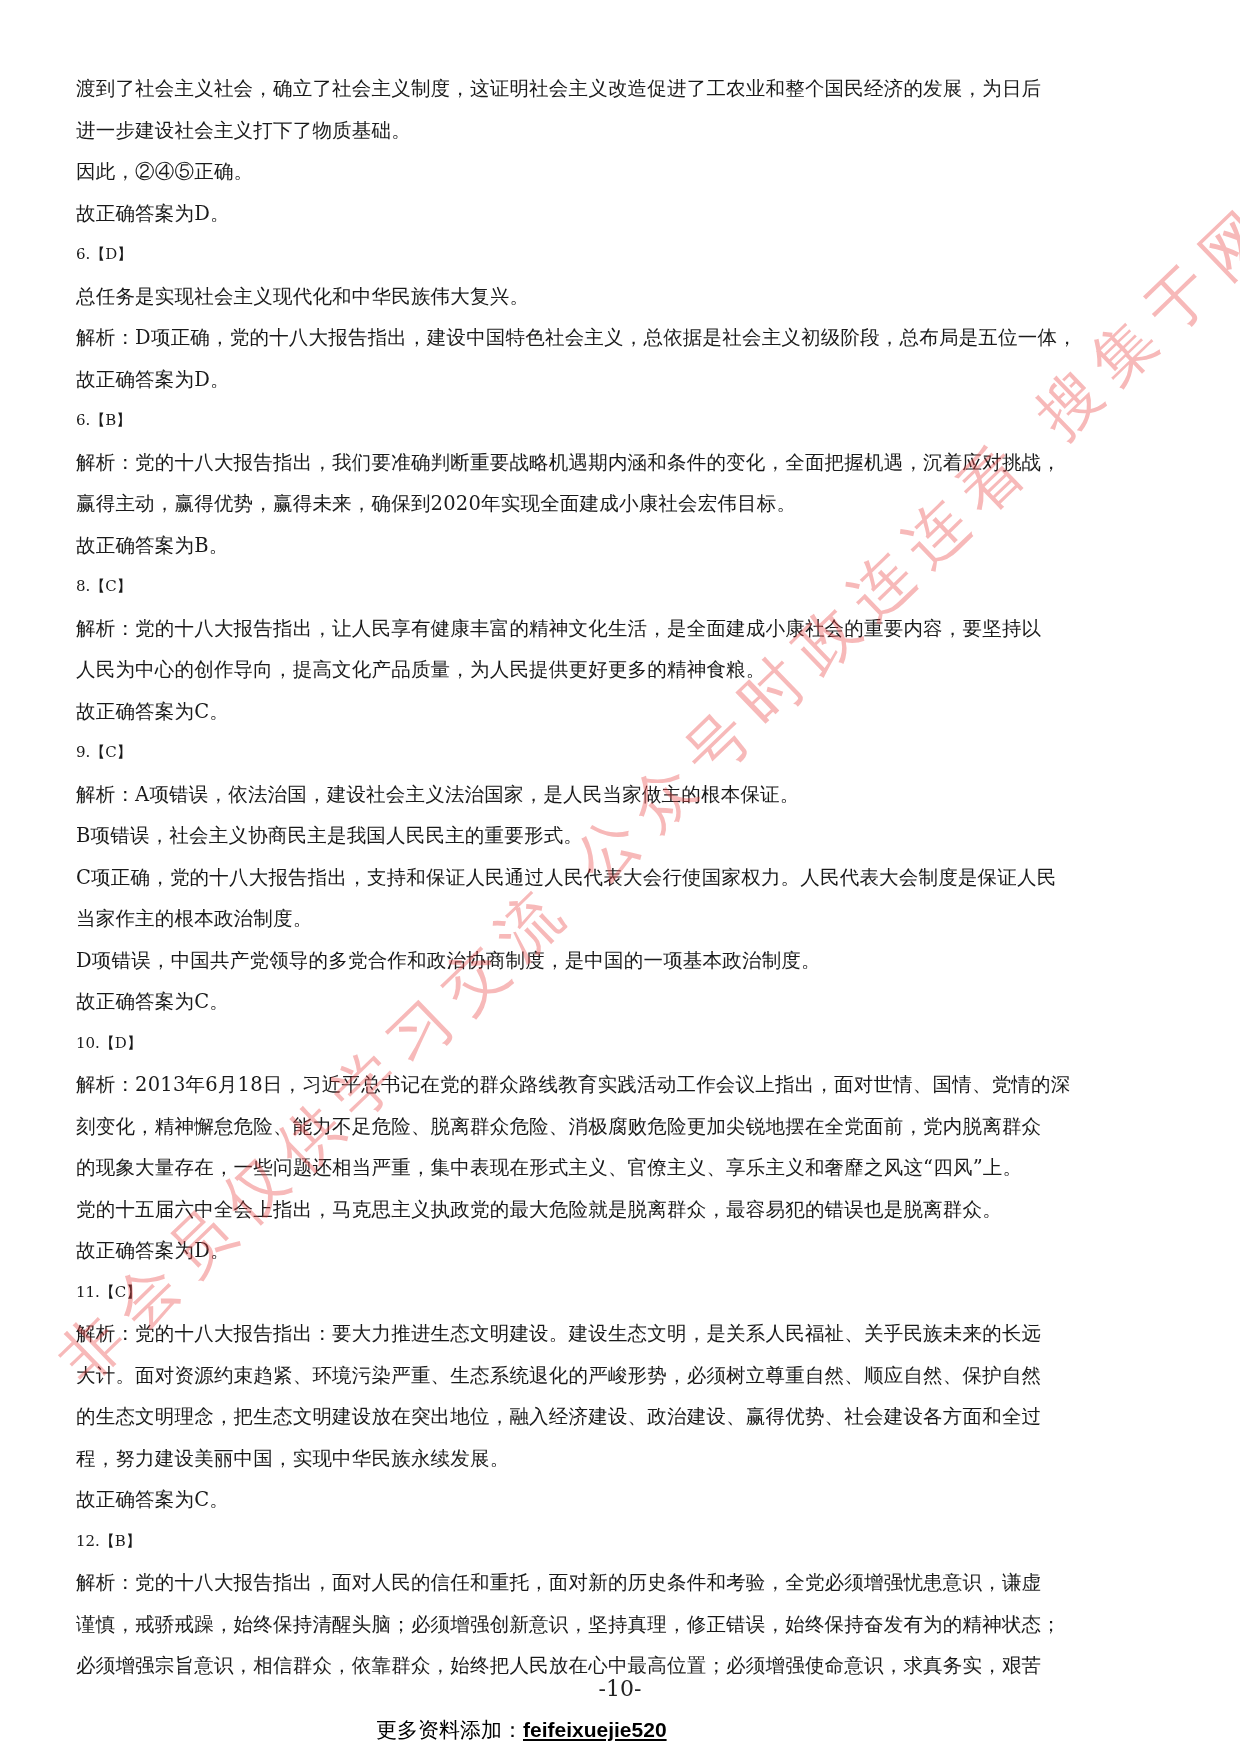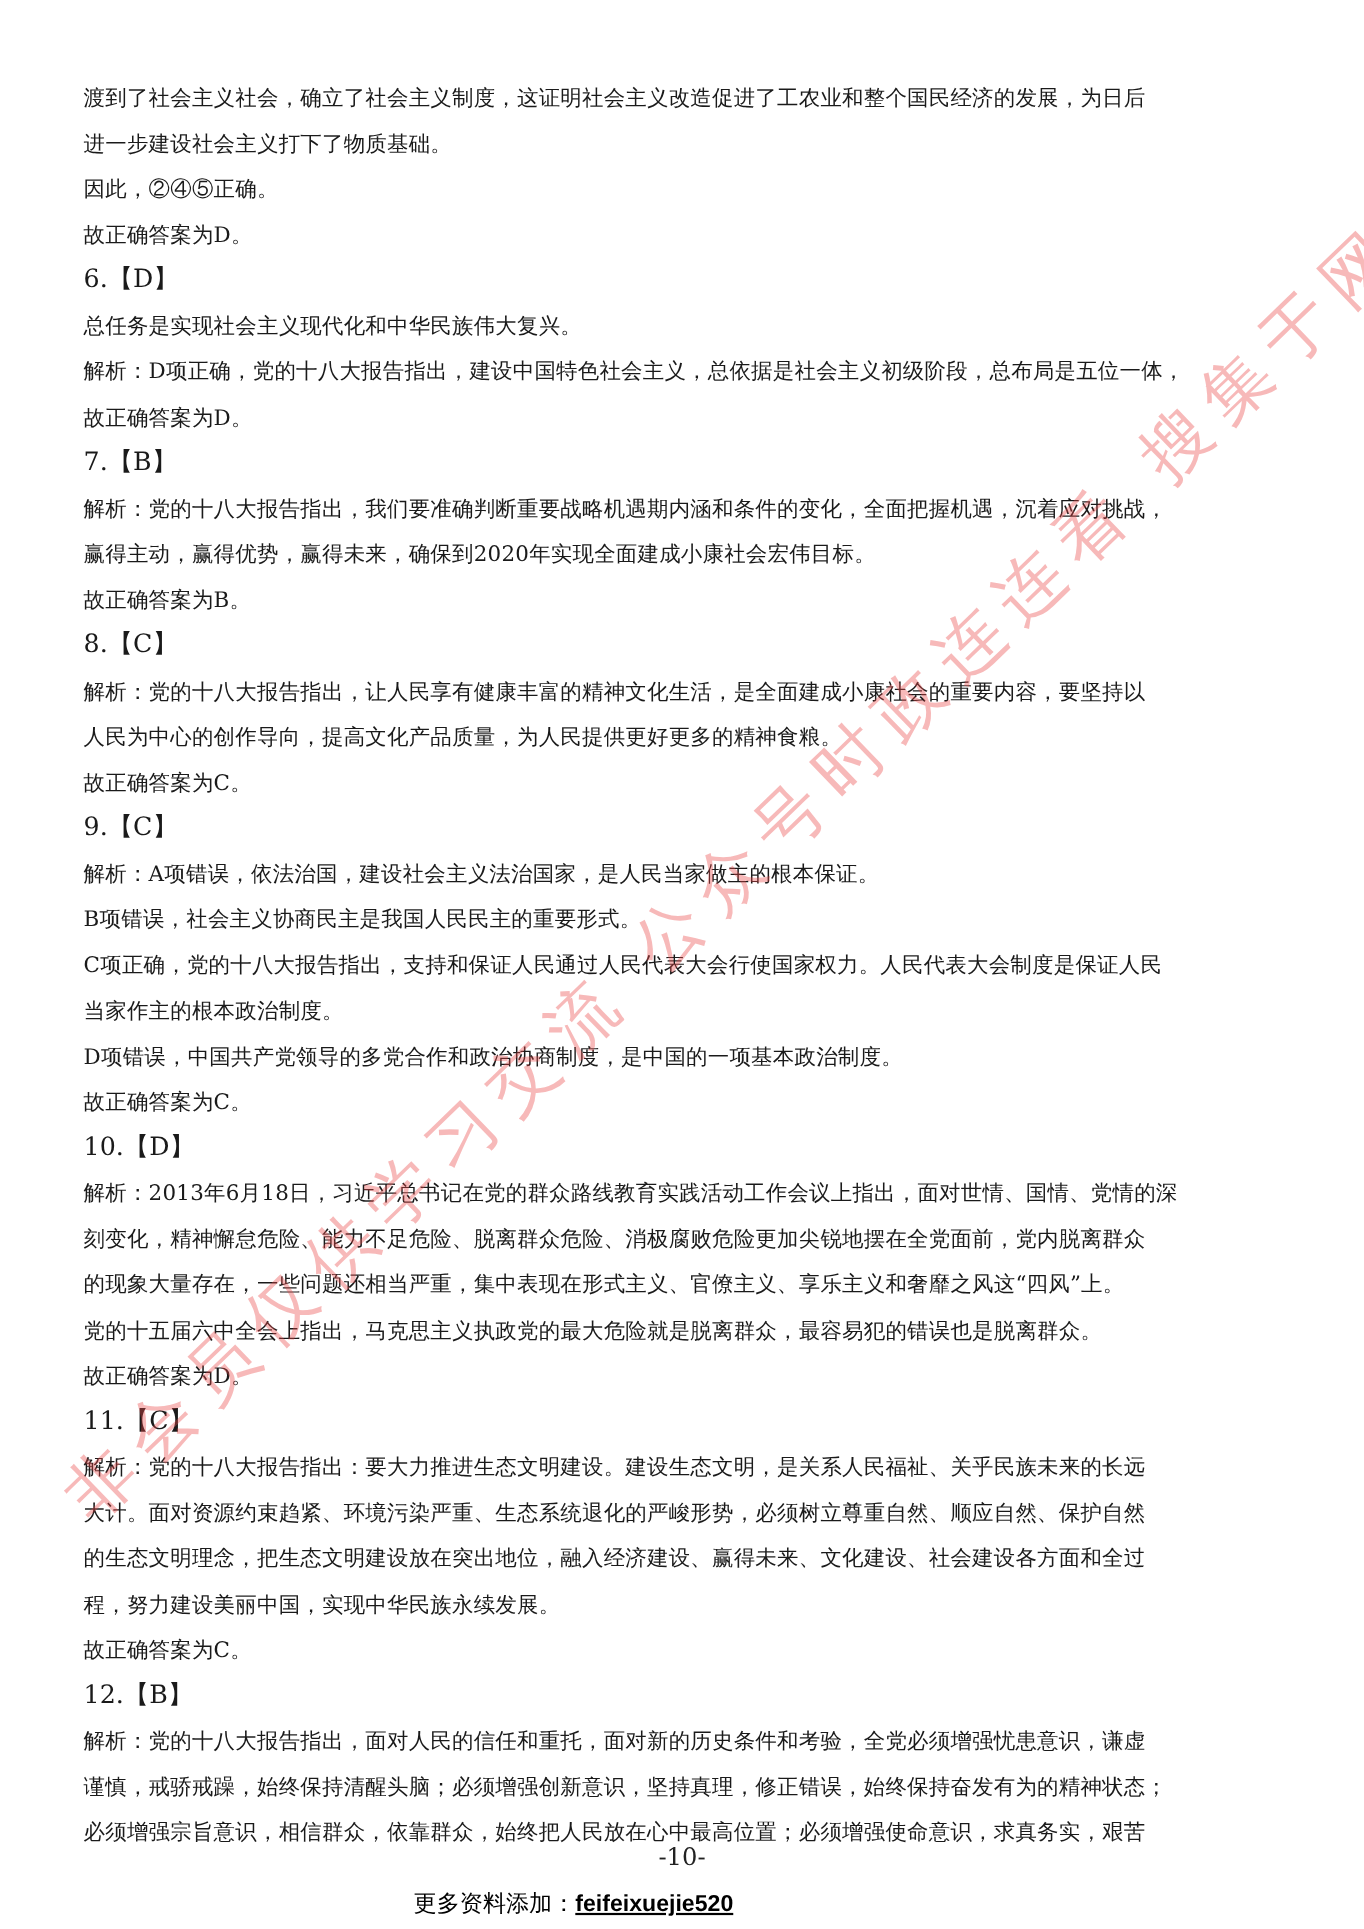--- a/index.html
+++ b/index.html
@@ -2,21 +2,21 @@
 <html><head>
 <meta charset="utf-8">
 <style>
   html, body { margin: 0; padding: 0; background: #ffffff; }
   body { width: 1240px; height: 1754px; position: relative; overflow: hidden;
          font-family: "DejaVu Serif", "Liberation Serif", serif; color: #1a1a1a; }
   .page { position: absolute; left: 0; top: 0; width: 1240px; height: 1754px; }
   .content { position: absolute; left: 76px; top: 68px; width: 1090px; }
   .line { font-size: 19.5px; line-height: 41.5px; height: 41.5px; white-space: nowrap;
           letter-spacing: 0.2px; }
-  .qhead { font-size: 23px; line-height: 41.5px; height: 41.5px; }
+  .qhead { font-size: 15px; line-height: 41.5px; height: 41.5px; }
   .pagenum { position: absolute; top: 1676px; left: 0; width: 1240px; text-align: center;
              font-size: 22px; color: #222; }
   .footer { position: absolute; top: 1716px; left: 376px; font-size: 21px; color: #000; }
   .footer .cn { font-family: "DejaVu Serif", "Liberation Serif", serif; margin-top: 44px; }
   .footer .id { font-family: "Liberation Sans", "DejaVu Sans", sans-serif; font-weight: bold; font-size: 21px; text-decoration: underline; }
   .watermark { position: absolute; pointer-events: none; color: rgba(235, 70, 70, 0.38);
                font-family: "DejaVu Serif", "Liberation Serif", serif; font-size: 62px;
                white-space: nowrap; transform-origin: left top; letter-spacing: 14px; }
 </style>
 </head>
@@ -26,21 +26,21 @@
 
   <div class="content">
     <div class="line">渡到了社会主义社会，确立了社会主义制度，这证明社会主义改造促进了工农业和整个国民经济的发展，为日后</div>
     <div class="line">进一步建设社会主义打下了物质基础。</div>
     <div class="line">因此，②④⑤正确。</div>
     <div class="line">故正确答案为D。</div>
     <div class="qhead">6.【D】</div>
     <div class="line">总任务是实现社会主义现代化和中华民族伟大复兴。</div>
     <div class="line">解析：D项正确，党的十八大报告指出，建设中国特色社会主义，总依据是社会主义初级阶段，总布局是五位一体，</div>
     <div class="line">故正确答案为D。</div>
-    <div class="qhead">7.【B】</div>
+    <div class="qhead">6.【B】</div>
     <div class="line">解析：党的十八大报告指出，我们要准确判断重要战略机遇期内涵和条件的变化，全面把握机遇，沉着应对挑战，</div>
     <div class="line">赢得主动，赢得优势，赢得未来，确保到2020年实现全面建成小康社会宏伟目标。</div>
     <div class="line">故正确答案为B。</div>
     <div class="qhead">8.【C】</div>
     <div class="line">解析：党的十八大报告指出，让人民享有健康丰富的精神文化生活，是全面建成小康社会的重要内容，要坚持以</div>
     <div class="line">人民为中心的创作导向，提高文化产品质量，为人民提供更好更多的精神食粮。</div>
     <div class="line">故正确答案为C。</div>
     <div class="qhead">9.【C】</div>
     <div class="line">解析：A项错误，依法治国，建设社会主义法治国家，是人民当家做主的根本保证。</div>
     <div class="line">B项错误，社会主义协商民主是我国人民民主的重要形式。</div>
@@ -50,21 +50,21 @@
     <div class="line">故正确答案为C。</div>
     <div class="qhead">10.【D】</div>
     <div class="line">解析：2013年6月18日，习近平总书记在党的群众路线教育实践活动工作会议上指出，面对世情、国情、党情的深</div>
     <div class="line">刻变化，精神懈怠危险、能力不足危险、脱离群众危险、消极腐败危险更加尖锐地摆在全党面前，党内脱离群众</div>
     <div class="line">的现象大量存在，一些问题还相当严重，集中表现在形式主义、官僚主义、享乐主义和奢靡之风这“四风”上。</div>
     <div class="line">党的十五届六中全会上指出，马克思主义执政党的最大危险就是脱离群众，最容易犯的错误也是脱离群众。</div>
     <div class="line">故正确答案为D。</div>
     <div class="qhead">11.【C】</div>
     <div class="line">解析：党的十八大报告指出：要大力推进生态文明建设。建设生态文明，是关系人民福祉、关乎民族未来的长远</div>
     <div class="line">大计。面对资源约束趋紧、环境污染严重、生态系统退化的严峻形势，必须树立尊重自然、顺应自然、保护自然</div>
-    <div class="line">的生态文明理念，把生态文明建设放在突出地位，融入经济建设、赢得未来、文化建设、社会建设各方面和全过</div>
+    <div class="line">的生态文明理念，把生态文明建设放在突出地位，融入经济建设、政治建设、赢得优势、社会建设各方面和全过</div>
     <div class="line">程，努力建设美丽中国，实现中华民族永续发展。</div>
     <div class="line">故正确答案为C。</div>
     <div class="qhead">12.【B】</div>
     <div class="line">解析：党的十八大报告指出，面对人民的信任和重托，面对新的历史条件和考验，全党必须增强忧患意识，谦虚</div>
     <div class="line">谨慎，戒骄戒躁，始终保持清醒头脑；必须增强创新意识，坚持真理，修正错误，始终保持奋发有为的精神状态；</div>
     <div class="line">必须增强宗旨意识，相信群众，依靠群众，始终把人民放在心中最高位置；必须增强使命意识，求真务实，艰苦</div>
   </div>
 
   <div class="pagenum">-10-</div>
 

